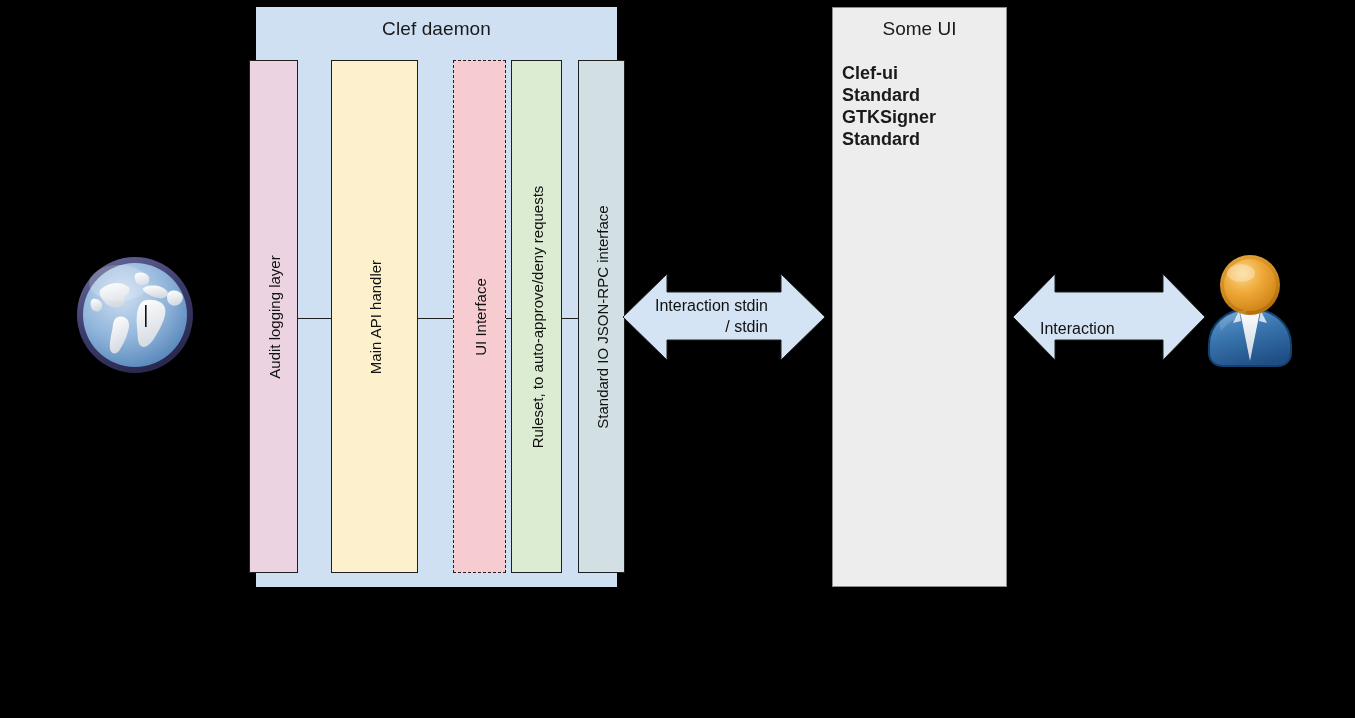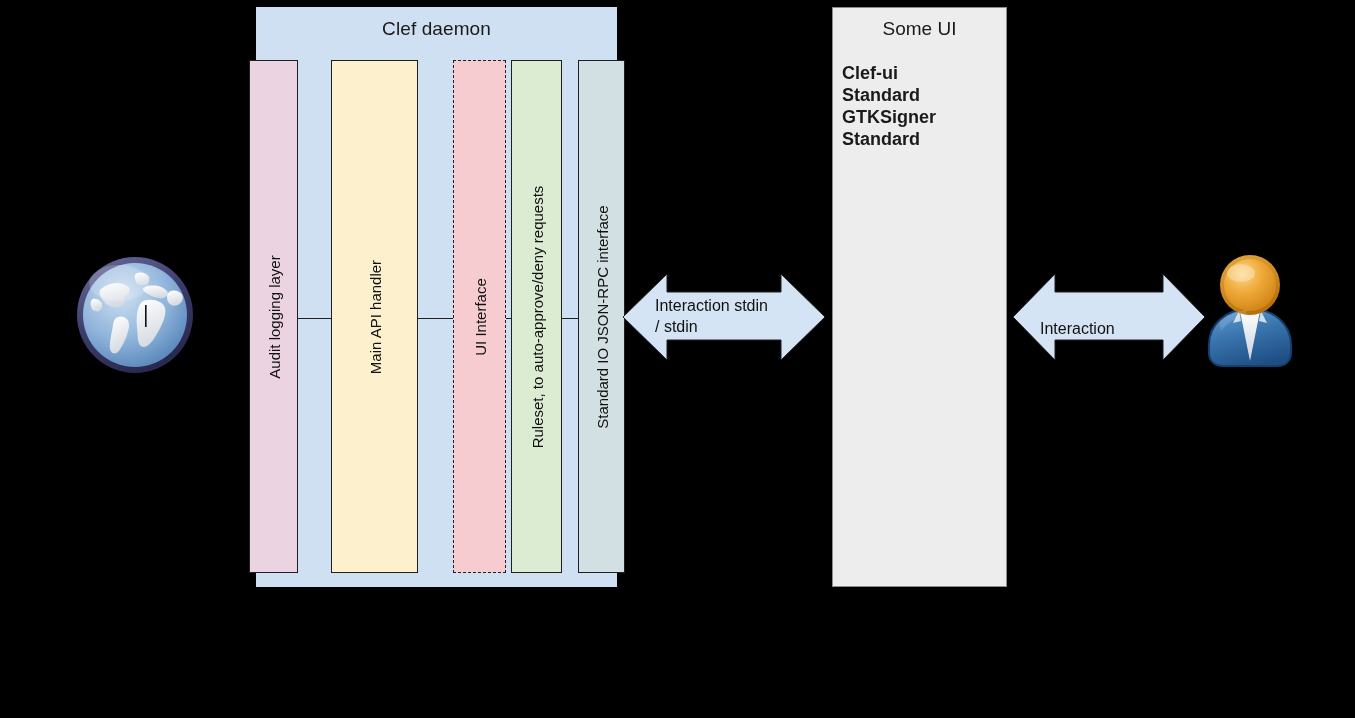--- a/index.html
+++ b/index.html
@@ -41,21 +41,21 @@
            font-size:18px;color:#1a1a1a;line-height:22px;}
   .ui-list div{white-space:nowrap;font-weight:bold;}
 
   
   .arrow{position:absolute;}
   .arrow svg{display:block;}
   .arrow-label{position:absolute;font-size:16px;color:#111;line-height:21px;
                white-space:nowrap;}
 
   .arrow-stdio{left:621px;top:272px;}
-  .label-stdio{left:655px;top:295px;}
+  .label-stdio{left:655px;top:295px;text-align:right;}
   .arrow-inter{left:1011px;top:272px;}
   .label-inter{left:1040px;top:318px;}
 
   
   .globe{position:absolute;left:75px;top:255px;width:120px;height:120px;}
 
   
   .user{position:absolute;left:1203px;top:253px;width:94px;height:116px;}
 </style>
 </head>

